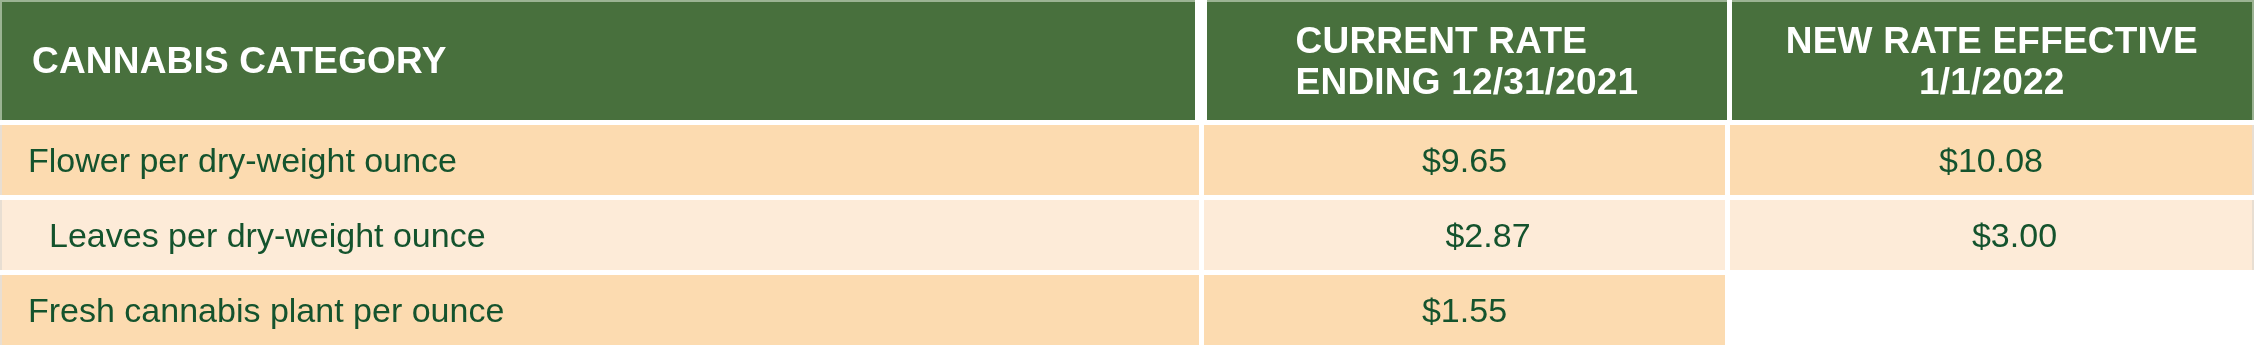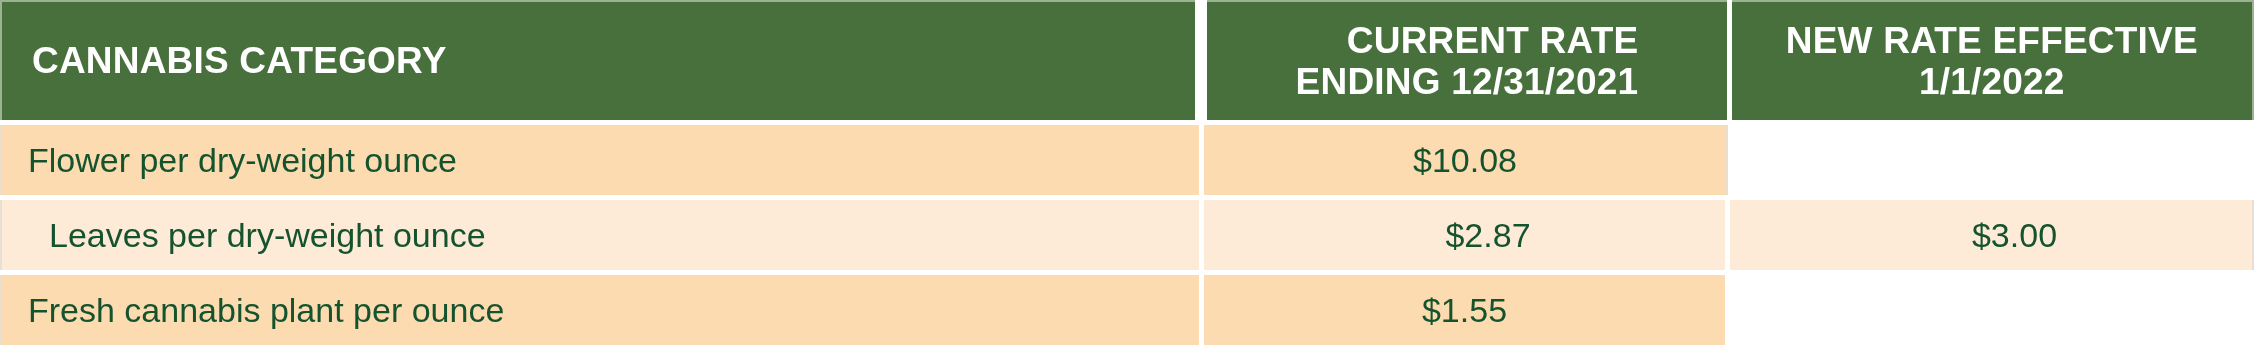--- a/index.html
+++ b/index.html
@@ -52,21 +52,21 @@
     justify-content: flex-start;
     padding-left: 30px;
     border-top: 2px solid #9bb393;
     border-left: 2px solid #9bb393;
   }
 
   .th-current {
     width: 521px;
     margin-left: 12px;
     justify-content: center;
-    text-align: right;
+    text-align: left;
     border-top: 2px solid #9bb393;
   }
 
   .th-new {
     width: 524px;
     margin-left: 5px;
     justify-content: center;
     text-align: center;
     border-top: 2px solid #9bb393;
     border-right: 2px solid #9bb393;
@@ -147,20 +147,23 @@
     </div>
 
   </div>
 
   <div class="tbody">
 
     <div class="tr shade-dark">
       <div class="td td-category">
         <span>Flower per dry-weight ounce</span>
       </div>
+      <div class="td td-rate">
+        <span>$9.65</span>
+      </div>
       <div class="td td-rate last">
         <span>$10.08</span>
       </div>
     </div>
 
     <div class="tr shade-light">
       <div class="td td-category">
         <span>Leaves per dry-weight ounce</span>
       </div>
       <div class="td td-rate">

